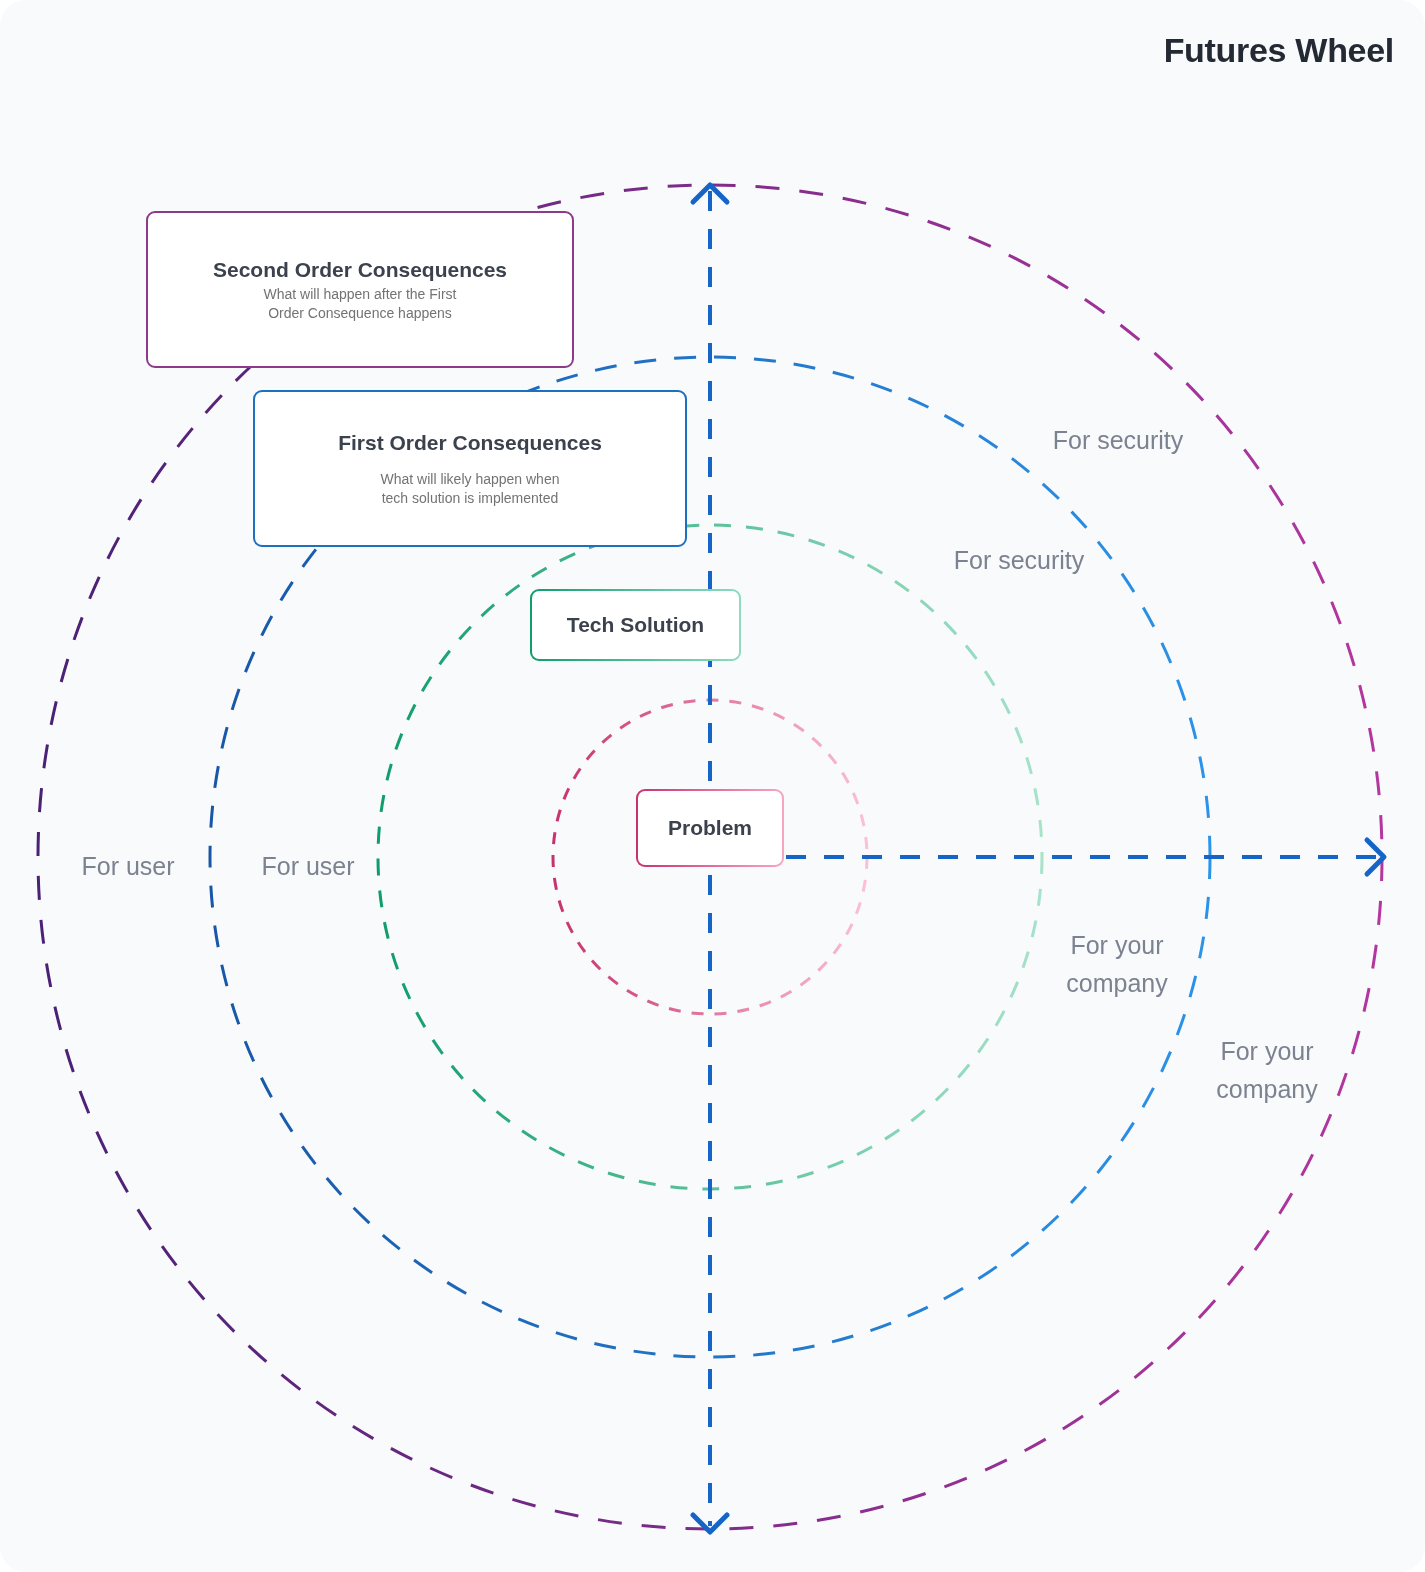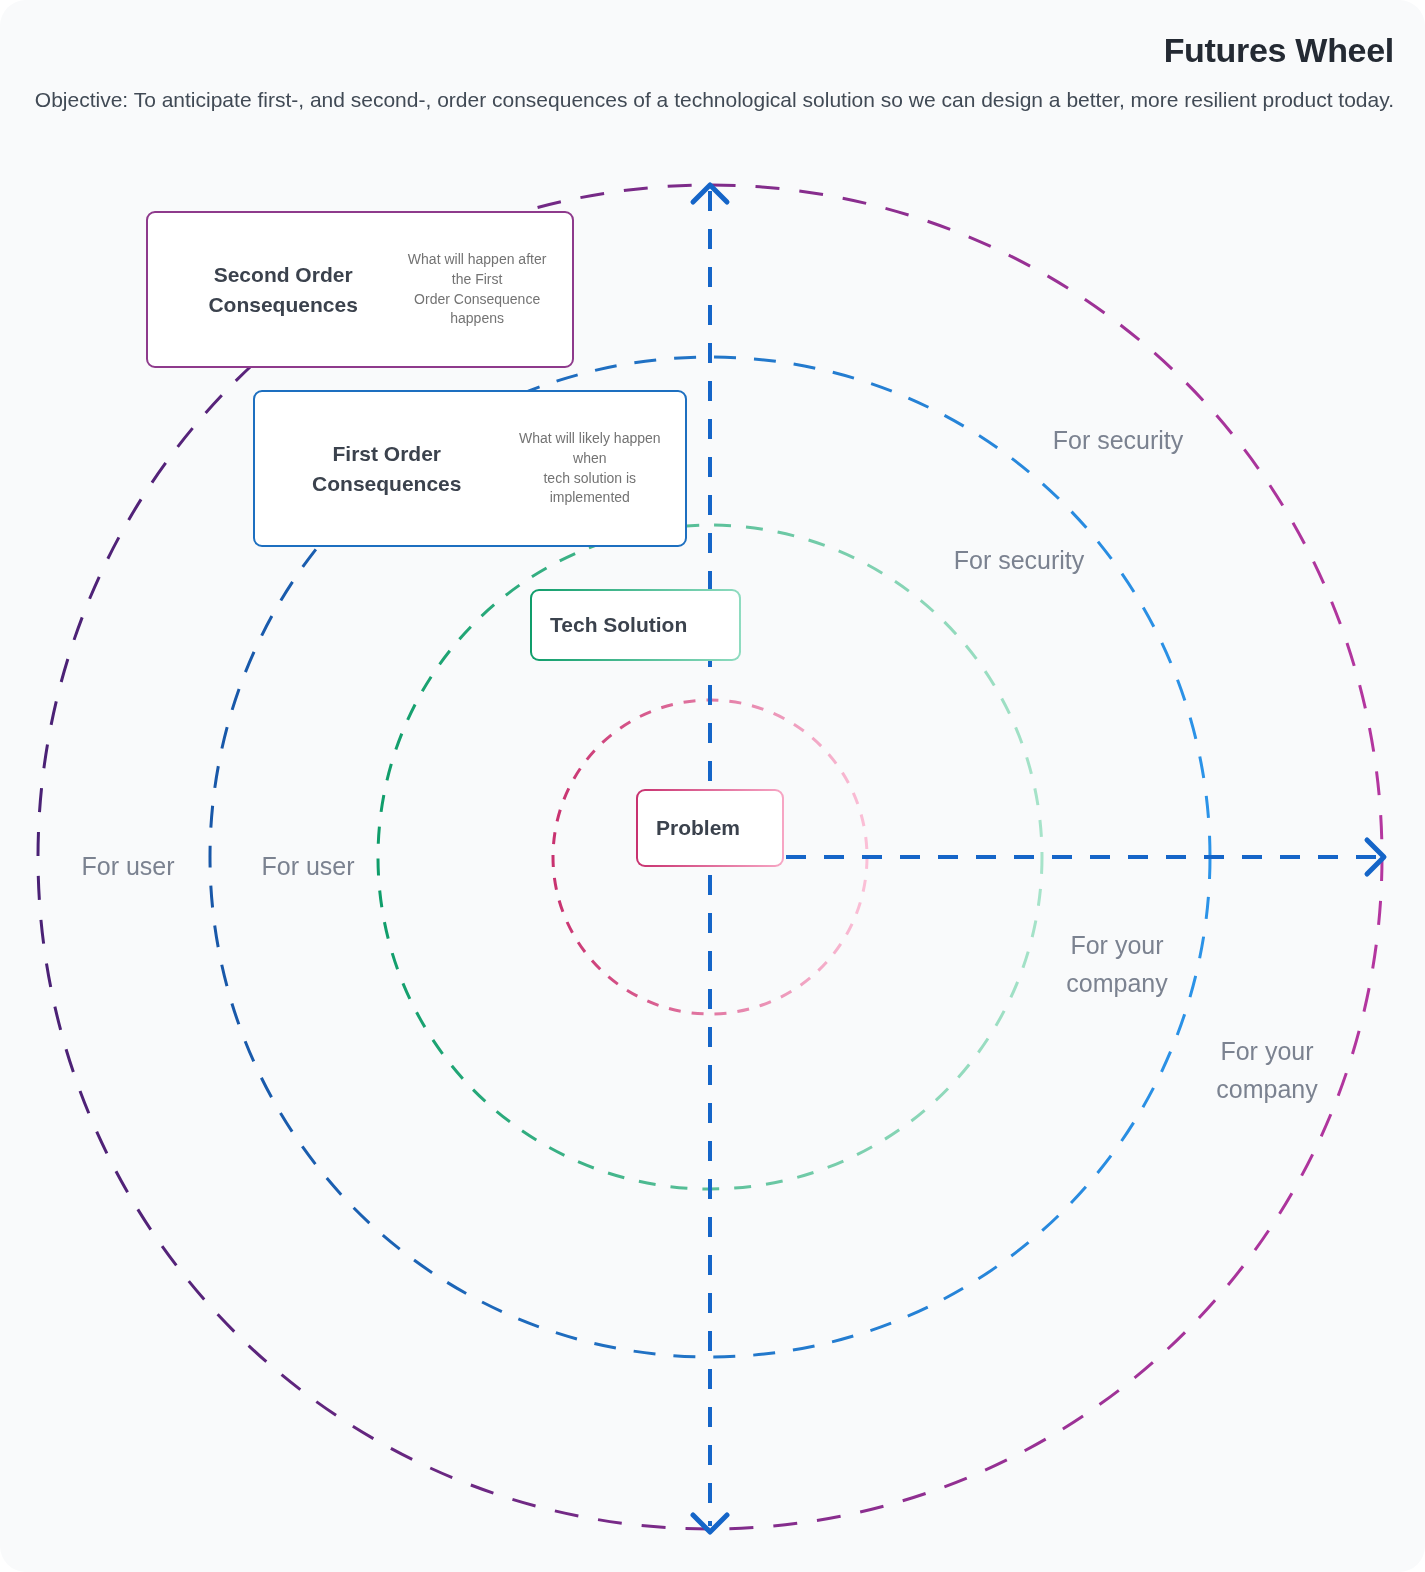--- a/index.html
+++ b/index.html
@@ -43,22 +43,23 @@
     transform: translate(-50%, -50%);
     pointer-events: none;
   }
 
   
   .node-box {
     position: absolute;
     background: #ffffff;
     border-radius: 9px;
     display: flex;
-    flex-direction: row;
+    flex-direction: column;
     align-items: center;
+    justify-content: center;
     text-align: center;
     padding: 14px 18px;
   }
   .node-title {
     font-size: 21px; font-weight: 700; color: #3b424d; line-height: 1.42;
   }
   .node-desc {
     font-size: 14px; font-weight: 400; color: #737373; line-height: 1.42;
     white-space: pre-line;
   }
@@ -92,21 +93,20 @@
                       linear-gradient(90deg, #c8316f 0%, #f7a6c4 100%);
   }
 </style>
 </head>
 <body>
 
 <div id="canvas">
 
   <div id="header">
     <div id="page-title">Futures Wheel</div>
-    <div id="page-objective">Objective: To anticipate first-, and second-, order consequences of a technological solution so we can design a better, more resilient product today.</div>
   </div>
 
   <svg id="wheel-svg" viewBox="0 0 1425 1572" xmlns="http://www.w3.org/2000/svg">
     <defs id="ring-gradients">
         <linearGradient id="rg0" x1="0%" y1="0%" x2="100%" y2="0%">
           <stop offset="0%" stop-color="#c8316f"></stop>
           <stop offset="100%" stop-color="#fbc0d7"></stop>
         </linearGradient>
         <linearGradient id="rg1" x1="0%" y1="0%" x2="100%" y2="0%">
           <stop offset="0%" stop-color="#0f9d6a"></stop>

